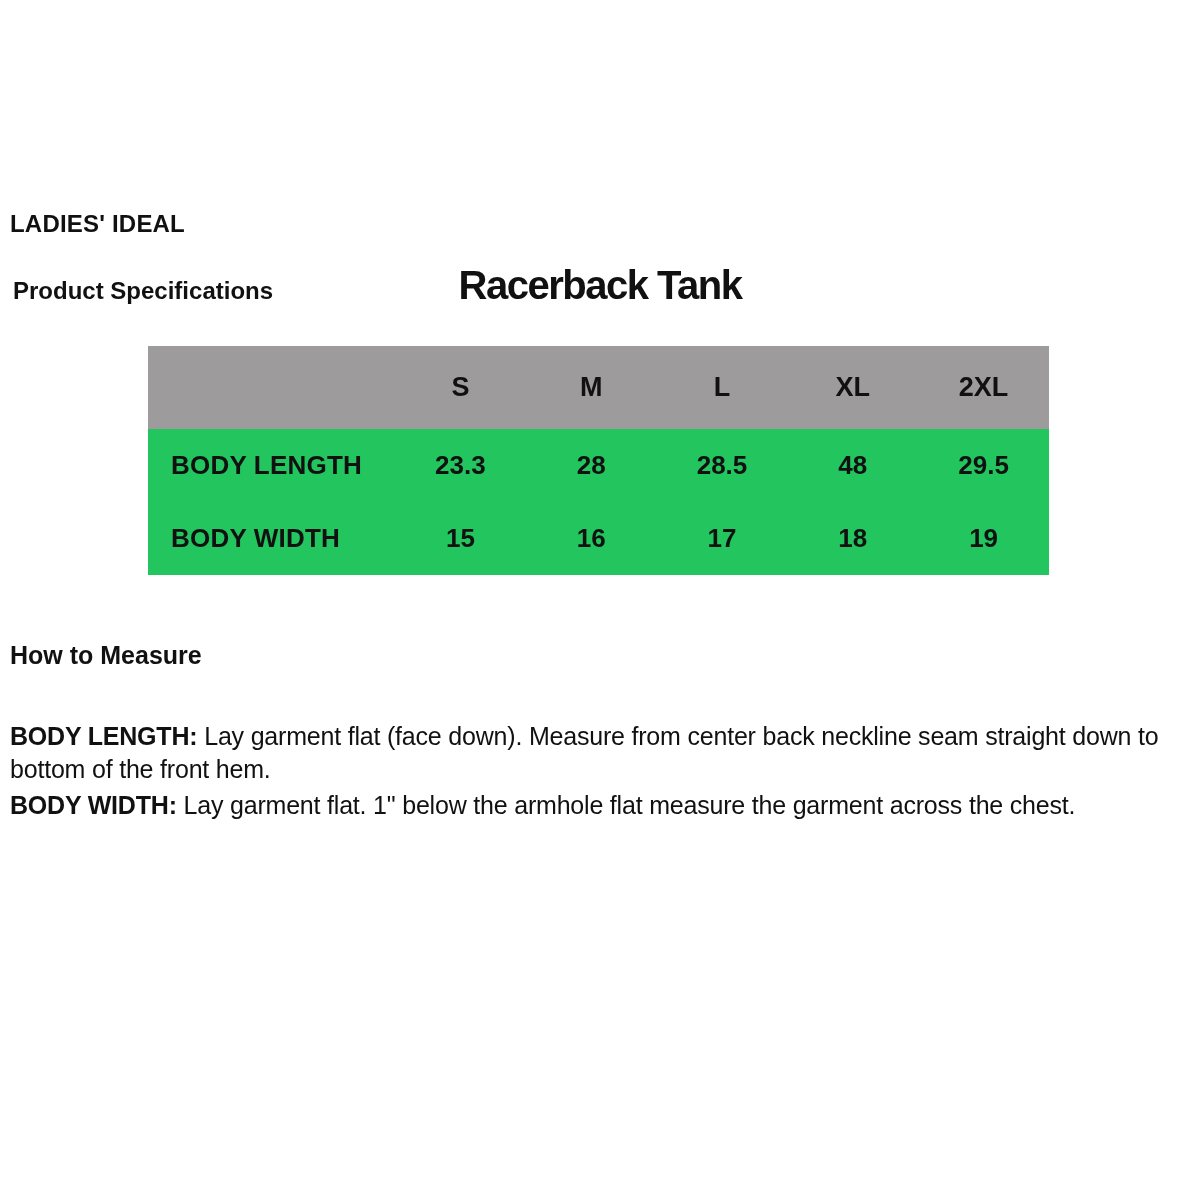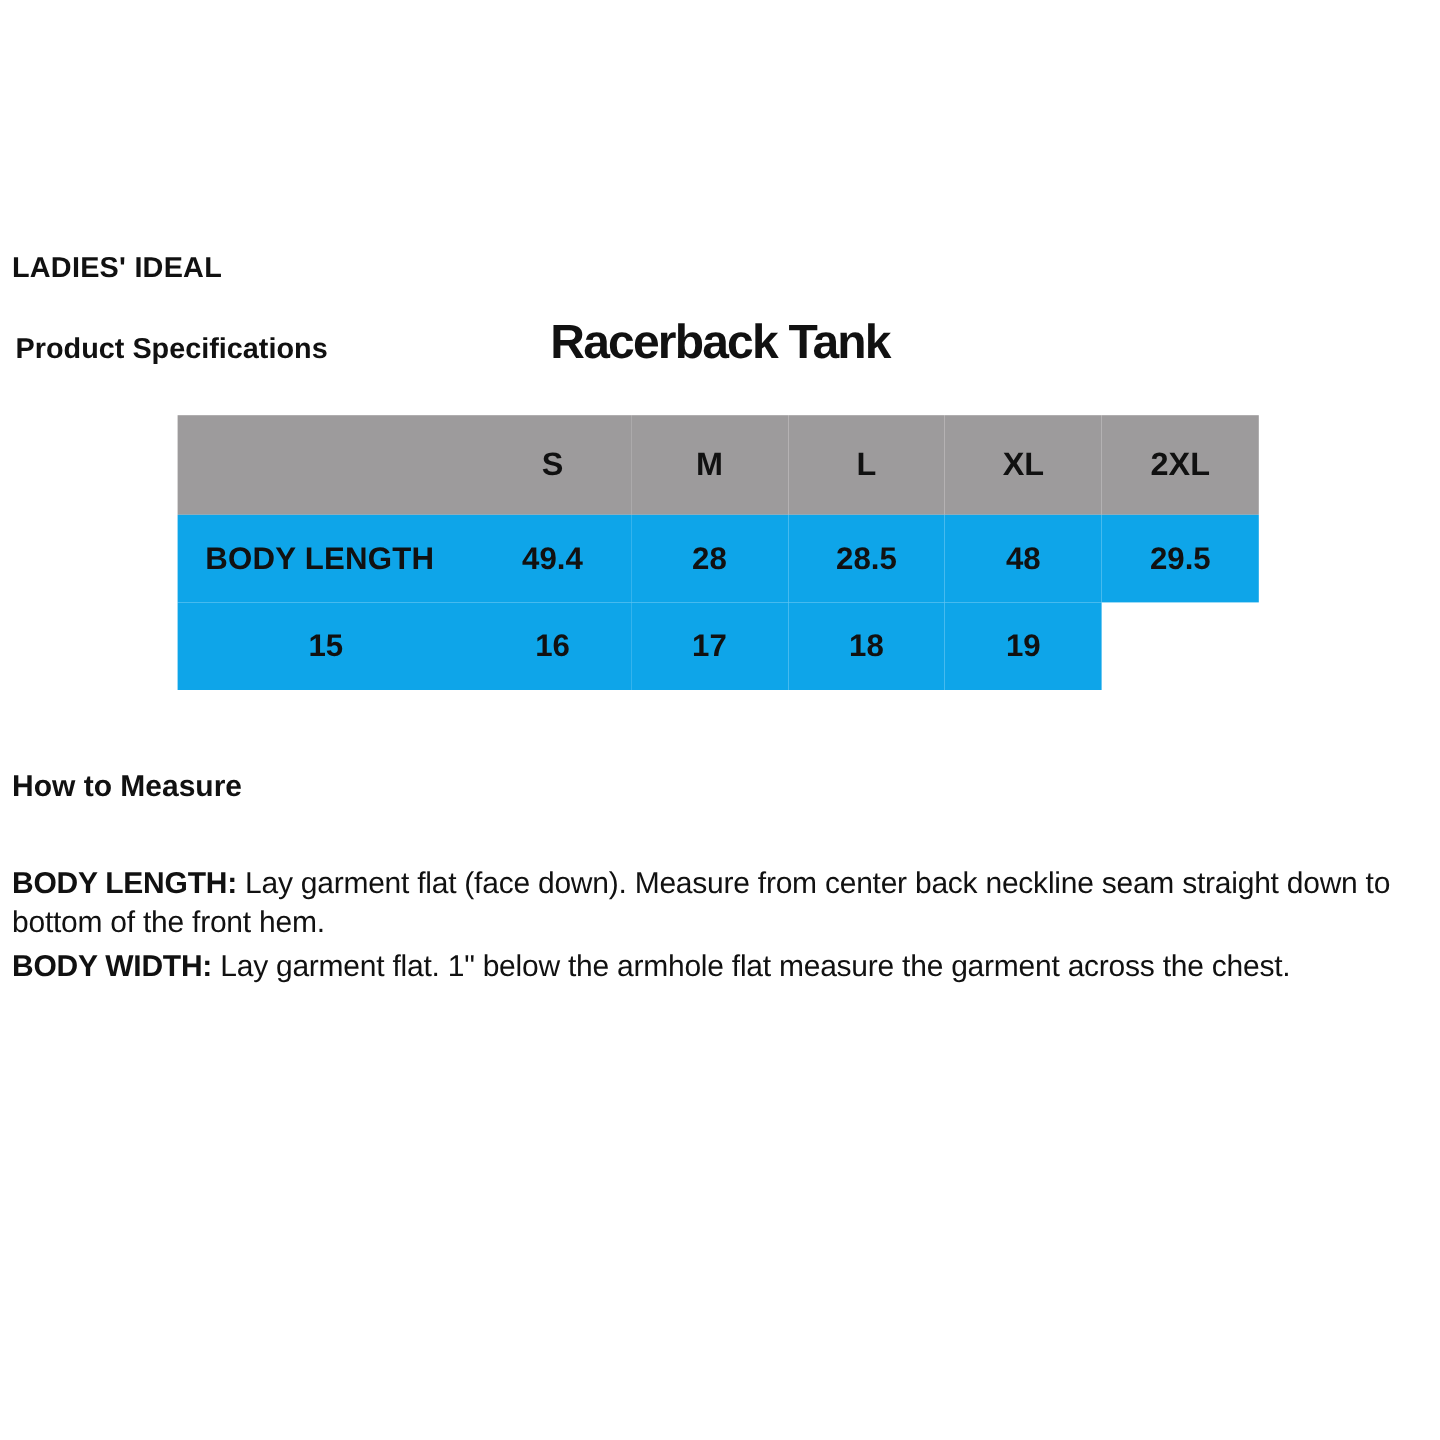--- a/index.html
+++ b/index.html
@@ -52,21 +52,21 @@
     grid-template-rows: 83px 73px 73px;
   }
   .spec-table .cell {
     display: flex;
     align-items: center;
     justify-content: center;
     font-weight: bold;
     font-size: 27px;
   }
   .spec-table .head { background: #9d9b9c; }
-  .spec-table .body { background: #0ea5e9; font-size: 26px; }
+  .spec-table .body { background: #22c55e; font-size: 26px; }
   .spec-table .row-label {
     justify-content: flex-start;
     padding-left: 23px;
     letter-spacing: 0.2px;
   }
 
   .measure-heading {
     position: absolute;
     left: 10px;
     top: 641px;
@@ -101,26 +101,27 @@
   <div class="spec-table">
 
     <div class="cell head"></div>
     <div class="cell head">S</div>
     <div class="cell head">M</div>
     <div class="cell head">L</div>
     <div class="cell head">XL</div>
     <div class="cell head">2XL</div>
 
     <div class="cell body row-label">BODY LENGTH</div>
-    <div class="cell body">49.4</div>
+    <div class="cell body">23.3</div>
     <div class="cell body">28</div>
     <div class="cell body">28.5</div>
     <div class="cell body">48</div>
     <div class="cell body">29.5</div>
 
+    <div class="cell body row-label">BODY WIDTH</div>
     <div class="cell body">15</div>
     <div class="cell body">16</div>
     <div class="cell body">17</div>
     <div class="cell body">18</div>
     <div class="cell body">19</div>
   </div>
 
   <div class="measure-heading">How to Measure</div>
 
   <div class="measure-items">

